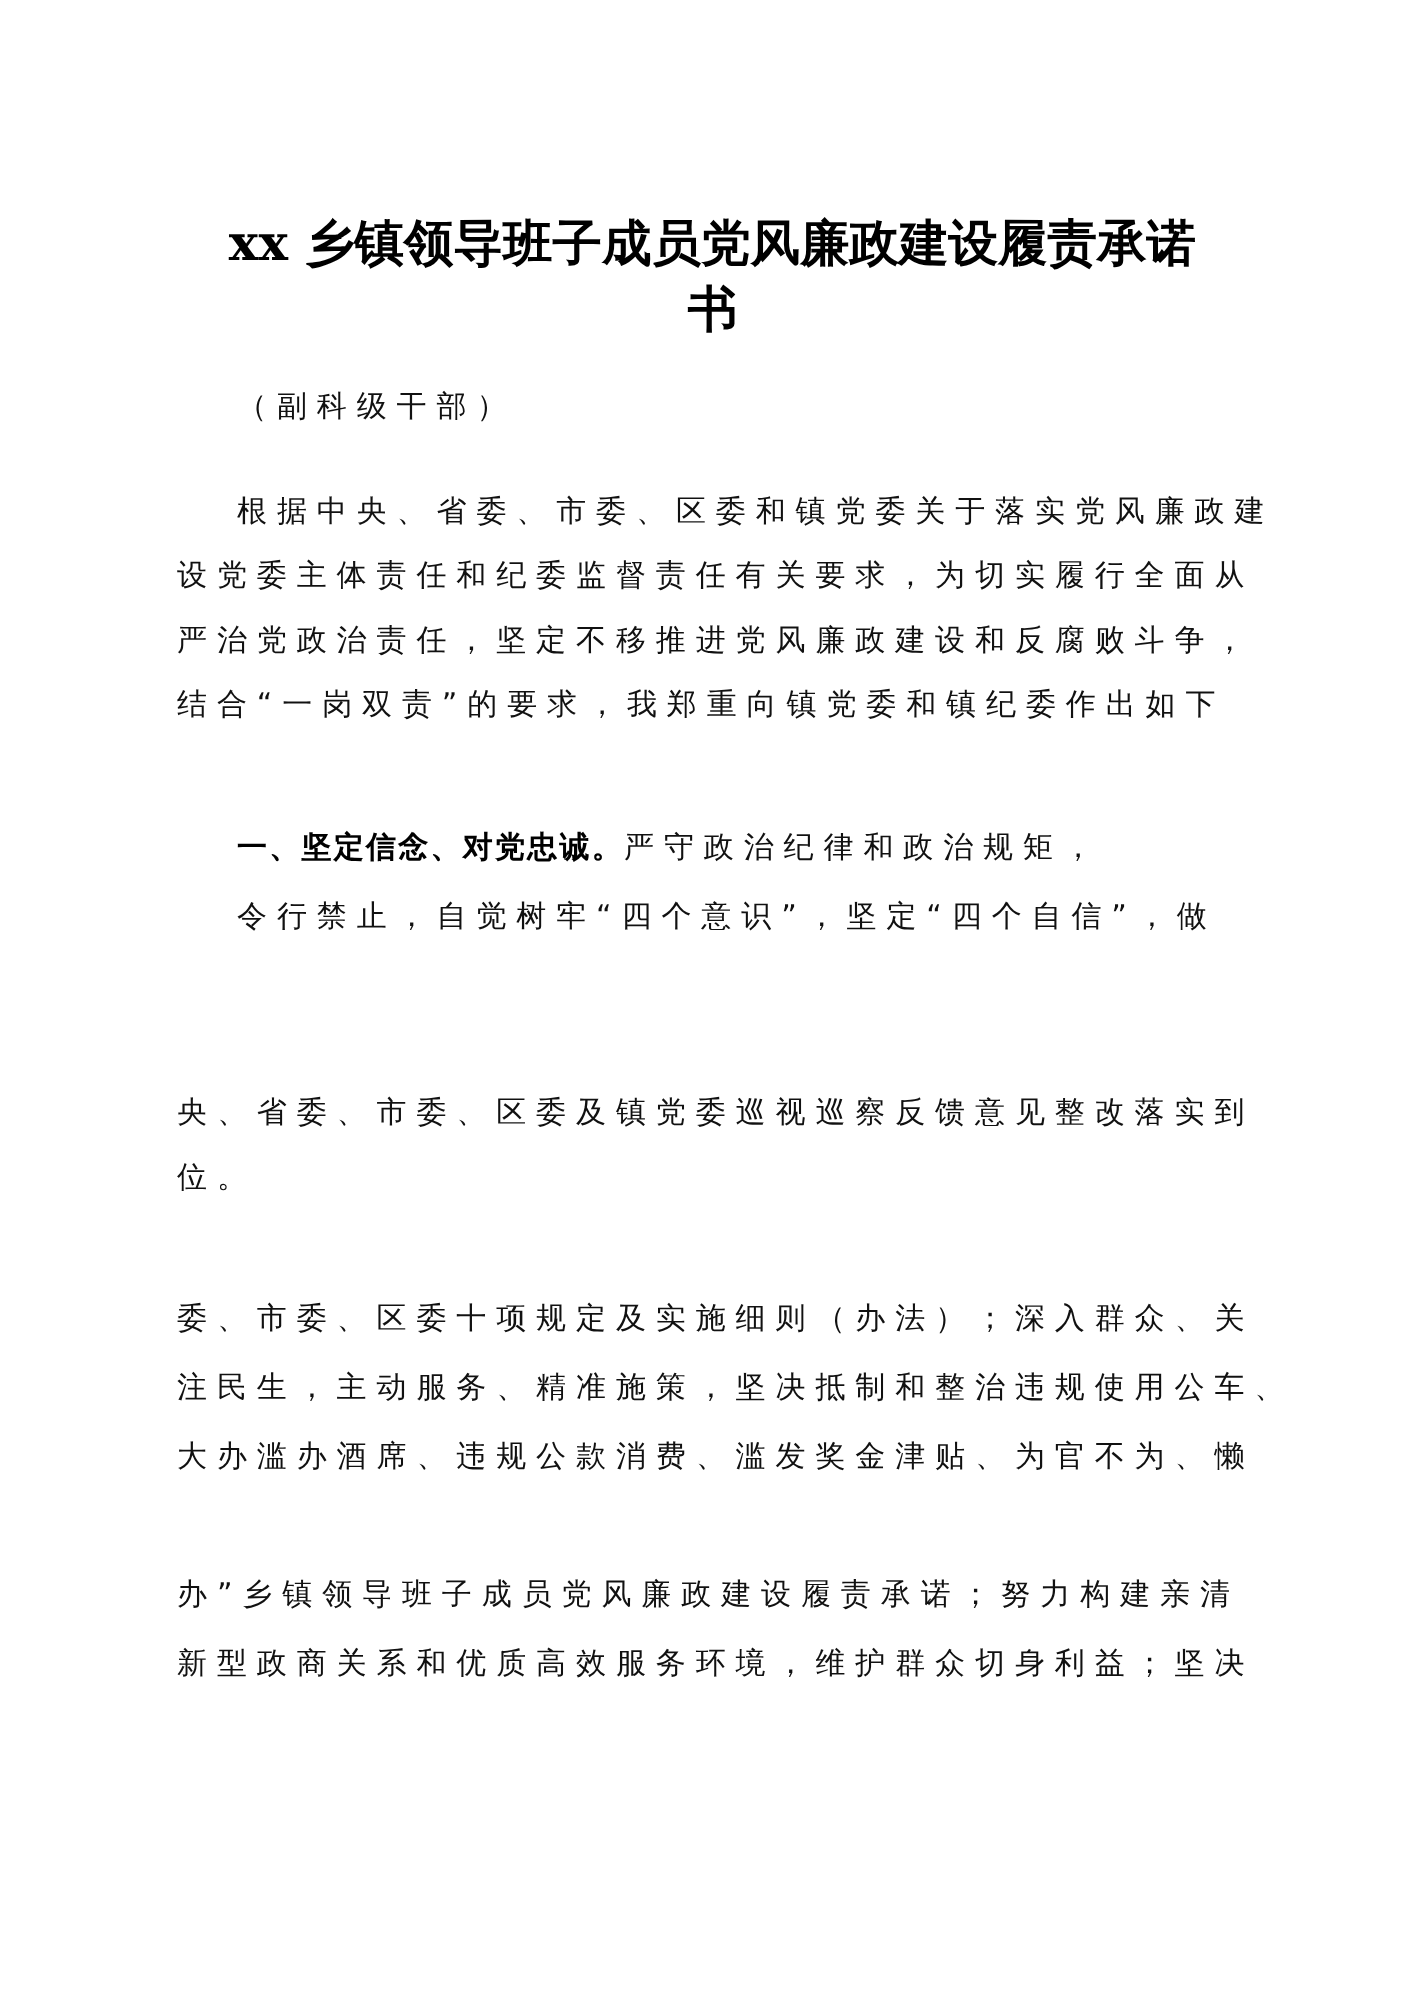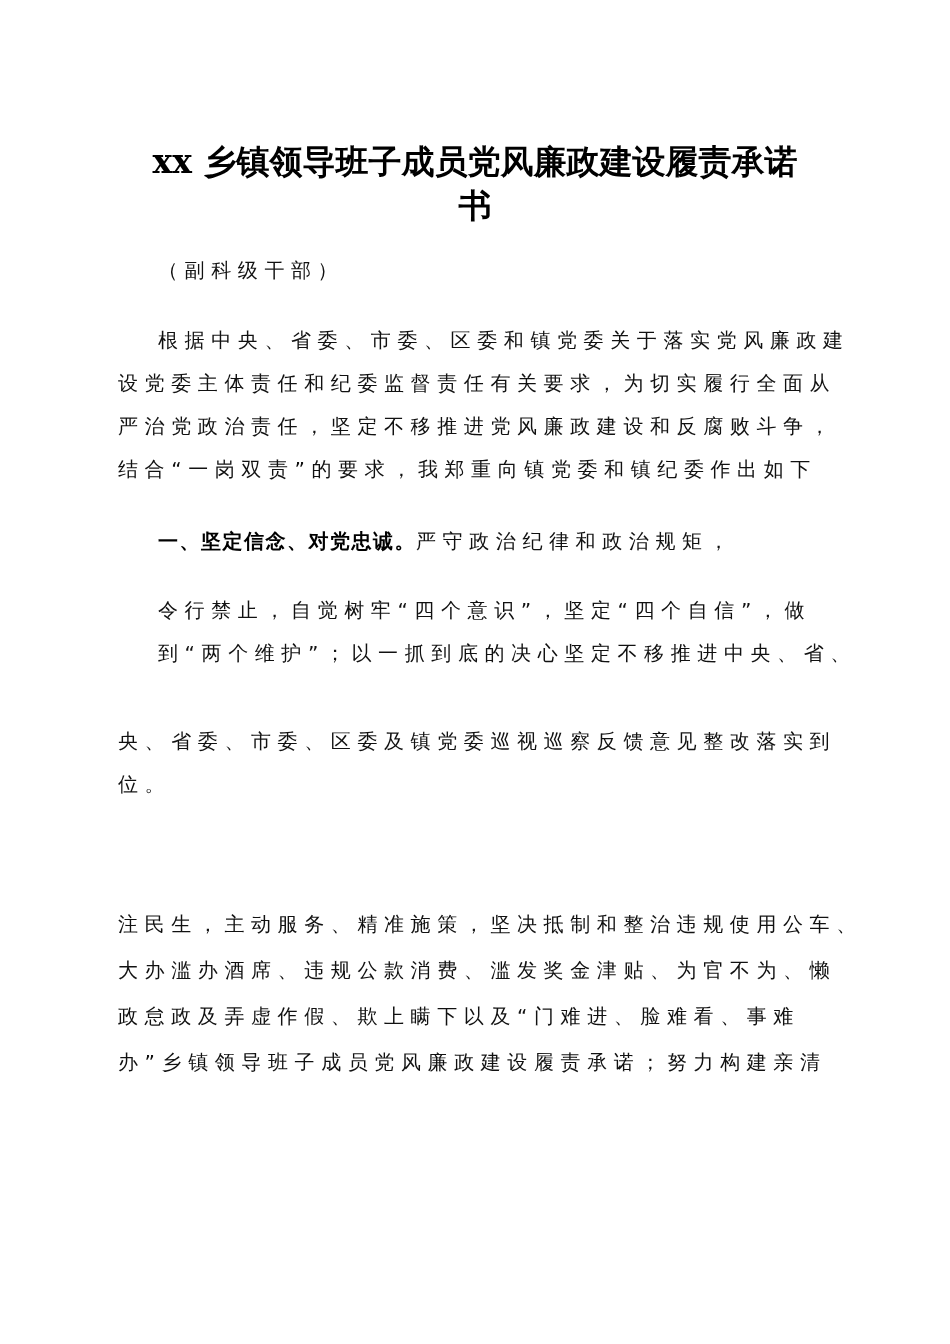--- a/index.html
+++ b/index.html
@@ -25,25 +25,25 @@
   <div class="title" style="top:140px;">xx 乡镇领导班子成员党风廉政建设履责承诺</div>
   <div class="title" style="top:184px;">书</div>
 
   <div class="line indent" style="top:255px;">（副科级干部）</div>
 
   <div class="line indent" style="top:325px;">根据中央、省委、市委、区委和镇党委关于落实党风廉政建</div>
   <div class="line" style="top:411px;">严治党政治责任，坚定不移推进党风廉政建设和反腐败斗争，</div>
   <div class="line" style="top:368px;">设党委主体责任和纪委监督责任有关要求，为切实履行全面从</div>
   <div class="line" style="top:454px;">结合“一岗双责”的要求，我郑重向镇党委和镇纪委作出如下</div>
 
-  <div class="line indent" style="top:526px;">
+  <div class="line indent" style="top:549px;">
     <span class="bold">一、坚定信念、对党忠诚。</span><span>严守政治纪律和政治规矩，</span>
   </div>
   <div class="line indent" style="top:595px;">令行禁止，自觉树牢“四个意识”，坚定“四个自信”，做</div>
-  <div class="line indent" style="top:638px;">到“两个维护”；以一抓到底的决心坚定不移推进中央、省、</div>
   <div class="line" style="top:726px;">央、省委、市委、区委及镇党委巡视巡察反馈意见整改落实到</div>
   <div class="line" style="top:769px;">位。</div>
 
+  <div class="line" style="top:863px;">委、市委、区委十项规定及实施细则（办法）；深入群众、关</div>
   <div class="line" style="top:909px;">注民生，主动服务、精准施策，坚决抵制和整治违规使用公车、</div>
   <div class="line" style="top:955px;">大办滥办酒席、违规公款消费、滥发奖金津贴、为官不为、懒</div>
-  <div class="line" style="top:1001px;">政怠政及弄虚作假、欺上瞒下以及“门难进、脸难看、事难</div>
   <div class="line" style="top:1047px;">办”乡镇领导班子成员党风廉政建设履责承诺；努力构建亲清</div>
+  <div class="line" style="top:1093px;">新型政商关系和优质高效服务环境，维护群众切身利益；坚决</div>
 </div>
 
 </body></html>

